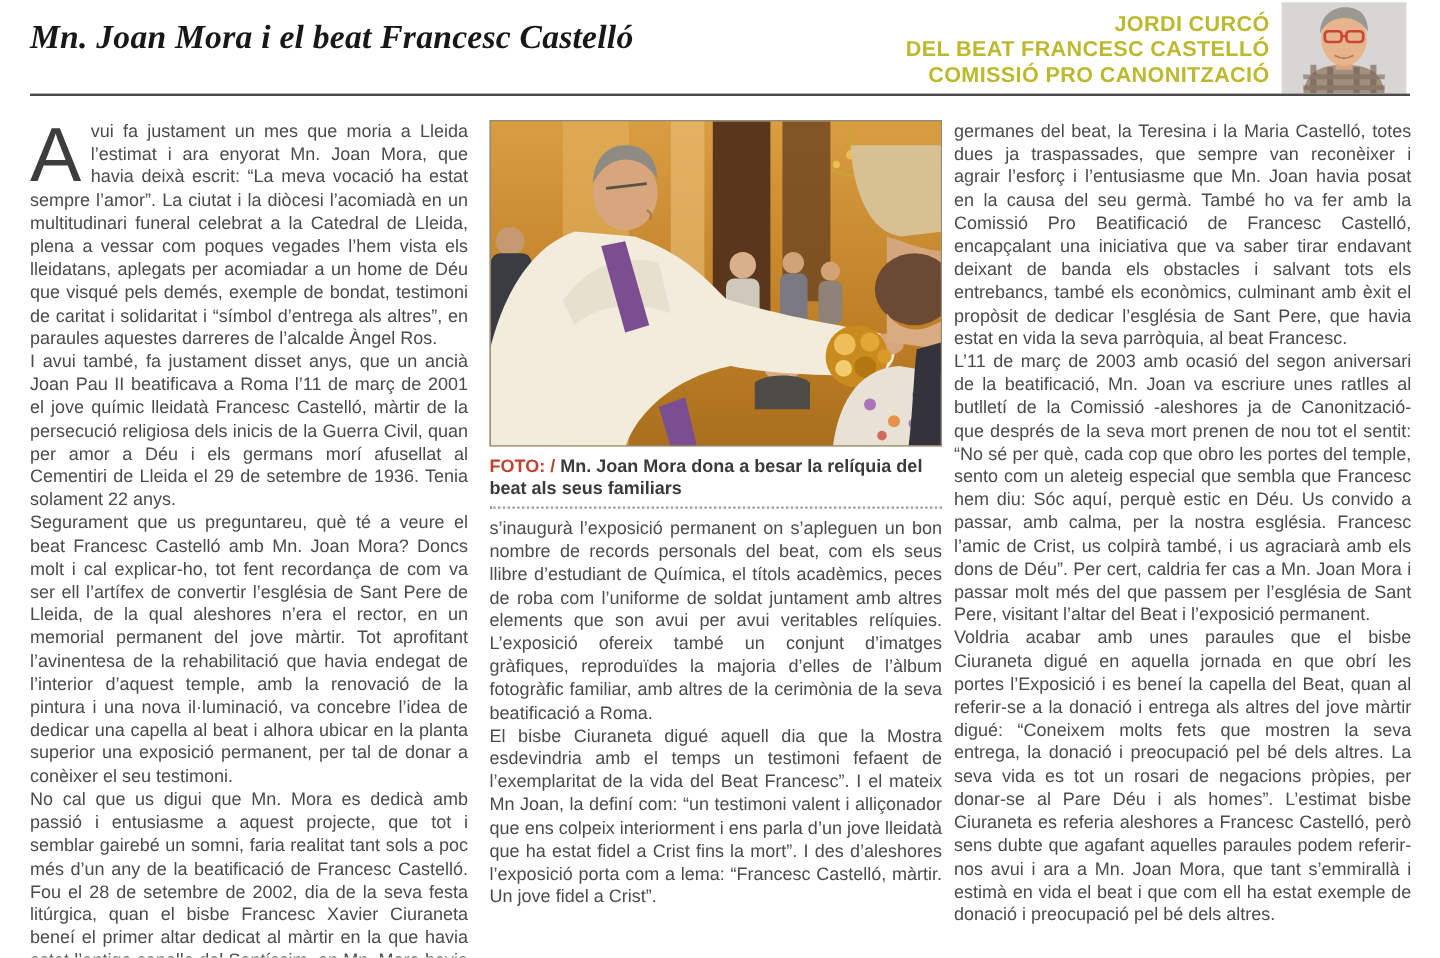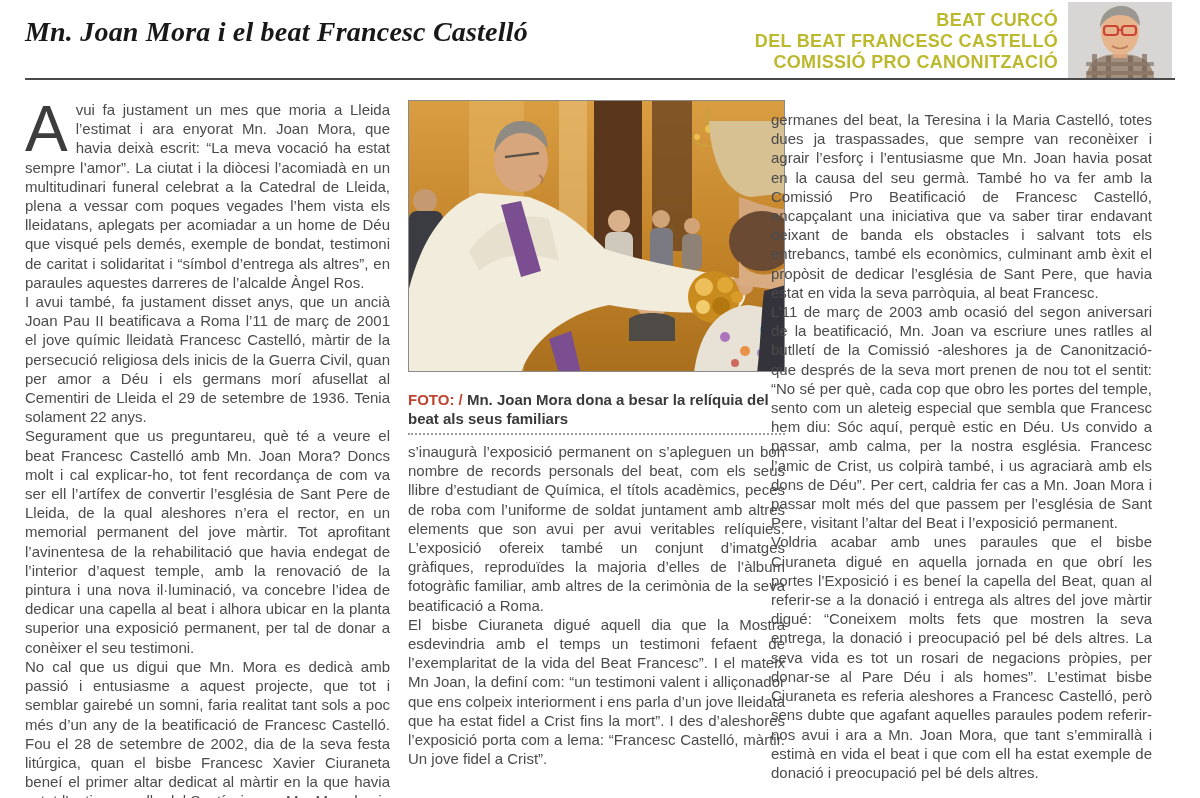--- a/index.html
+++ b/index.html
@@ -22,43 +22,43 @@
     background:#d6d5d3; overflow:hidden;
   }
   .header-rule {
     position:absolute; left:25px; right:25px; top:78px; height:2px; background:#4a4a4a;
   }
 
   .col { position:absolute; top:100px; text-align:justify; font-size:15px; line-height:19.2px; }
   .col p { margin:0; }
   #col1 { left:25px;  width:365px; }
   #col2 { left:408px; width:377px; }
-  #col3 { left:771px; width:381px;margin-top:10px; }
+  #col3 { left:795px; width:381px; }
 
   .dropcap {
     float:left; font-size:64px; line-height:54px; padding:2px 8px 0 0;
     color:#3d3d3d; font-weight:400;
   }
 
   .article-photo {
     width:377px; height:272px; border:1px solid #8a8a8a; overflow:hidden; background:#c8913b;
   }
   .article-photo svg { display:block; }
 
-  .photo-caption { margin-top:18px; font-weight:700; font-size:15px; line-height:19px; color:#3a3a3a; text-align:left; }
+  .photo-caption { margin-top:7px; font-weight:700; font-size:15px; line-height:19px; color:#3a3a3a; text-align:left; }
   .caption-label { color:#c0432f; }
   .dotted-rule { border-bottom:2px dotted #9b9b9b; margin:5px 0 7px 0; height:1px; }
 </style>
 </head>
 <body>
 
 <h1 class="page-title">Mn. Joan Mora i el beat Francesc Castelló</h1>
 
 <div class="byline">
-  <div>BEAT CURCÓ</div>
+  <div>JORDI CURCÓ</div>
   <div>DEL BEAT FRANCESC CASTELLÓ</div>
   <div>COMISSIÓ PRO CANONITZACIÓ</div>
 </div>
 
 <div class="author-photo">
   <svg width="104" height="76" viewBox="0 0 104 76" xmlns="http://www.w3.org/2000/svg">
     <rect x="0" y="0" width="104" height="76" fill="#d7d6d4"></rect>
 
     <path d="M18 76 C20 60 30 52 52 52 C74 52 84 60 86 76 Z" fill="#a38f7e"></path>
     <g opacity="0.6">

